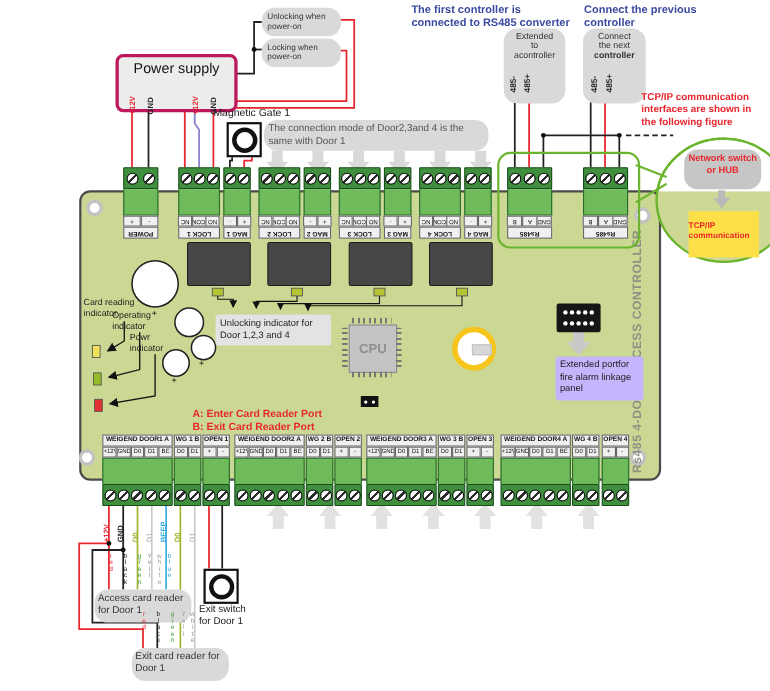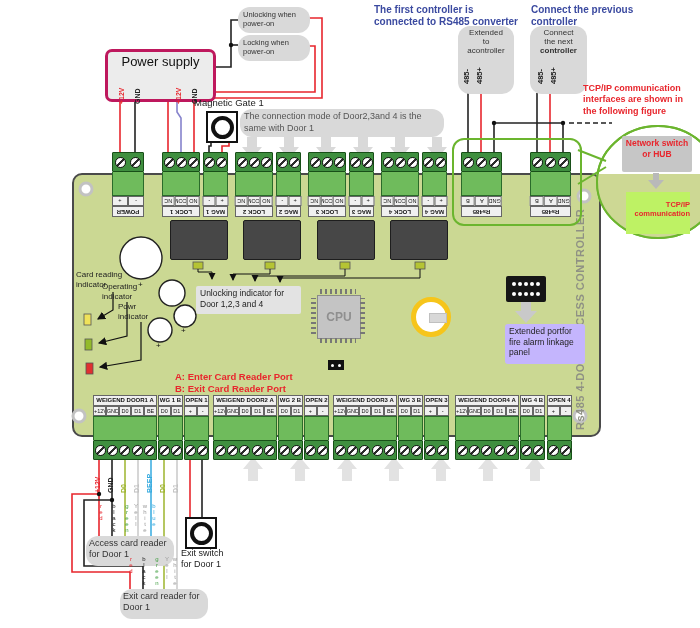--- a/index.html
+++ b/index.html
@@ -247,22 +247,22 @@
       <span class="dot"></span>
       <span class="dot"></span>
     </div>
   <div class="abs" style="left:505px;top:324px;width:72px;height:36px;background:#c4b5fd;border-radius:3px;font-size:8.5px;padding:2px 4px;line-height:1.25;z-index:3;">Extended portfor fire alarm linkage panel</div>
 
   <div class="abs" style="left:411px;top:297px;width:40px;height:40px;border-radius:50%;border:5px solid #f6c51b;background:#fff;box-sizing:border-box;z-index:3;"></div>
   <div class="abs" style="left:429px;top:313px;width:16px;height:8px;background:#d8d8d8;border:1px solid #c0c0c0;z-index:3;"></div>
 
   <div class="abs" style="left:452px;top:138px;width:126px;height:84px;border:2.5px solid #6bb52e;border-radius:12px;z-index:3;"></div>
 
-  <div class="abs" style="left:622px;top:136px;width:70px;height:36px;background:#c6c6c6;border-radius:2px;color:#e8262d;font-weight:bold;font-size:8.5px;text-align:center;line-height:1.3;padding-top:2px;box-sizing:border-box;z-index:3;">Network switch or HUB</div>
-  <div class="abs" style="left:626px;top:192px;width:64px;height:42px;background:#bef264;color:#e8262d;font-weight:bold;font-size:7.5px;text-align:right;padding-top:8px;box-sizing:border-box;z-index:3;">TCP/IP communication</div>
+  <div class="abs" style="left:622px;top:136px;width:70px;height:36px;background:#c6c6c6;border-radius:12px;color:#e8262d;font-weight:bold;font-size:8.5px;text-align:center;line-height:1.3;padding-top:2px;box-sizing:border-box;z-index:3;">Network switch or HUB</div>
+  <div class="abs" style="left:626px;top:192px;width:64px;height:42px;background:#fde047;color:#e8262d;font-weight:bold;font-size:7.5px;text-align:left;padding-top:8px;box-sizing:border-box;z-index:3;">TCP/IP communication</div>
 
 
   <div class="abs graybox" style="left:86px;top:536px;width:82px;height:26px;font-size:9px;padding:2px 3px;line-height:1.2;z-index:3;">Access card reader for Door 1</div>
   <div class="abs pushbtn" style="left:185px;top:517px;width:28px;height:28px;z-index:3;">
       <span class="ring"></span>
     </div>
   <div class="abs" style="left:181px;top:548px;width:55px;font-size:9px;line-height:1.2;z-index:3;">Exit switch for Door 1</div>
   <div class="abs graybox" style="left:120px;top:589px;width:82px;height:26px;font-size:9px;padding:2px 3px;line-height:1.2;z-index:3;">Exit card reader for Door 1</div>
 
 <div class="tblock" style="left: 112px; top: 152px; width: 32px;">

